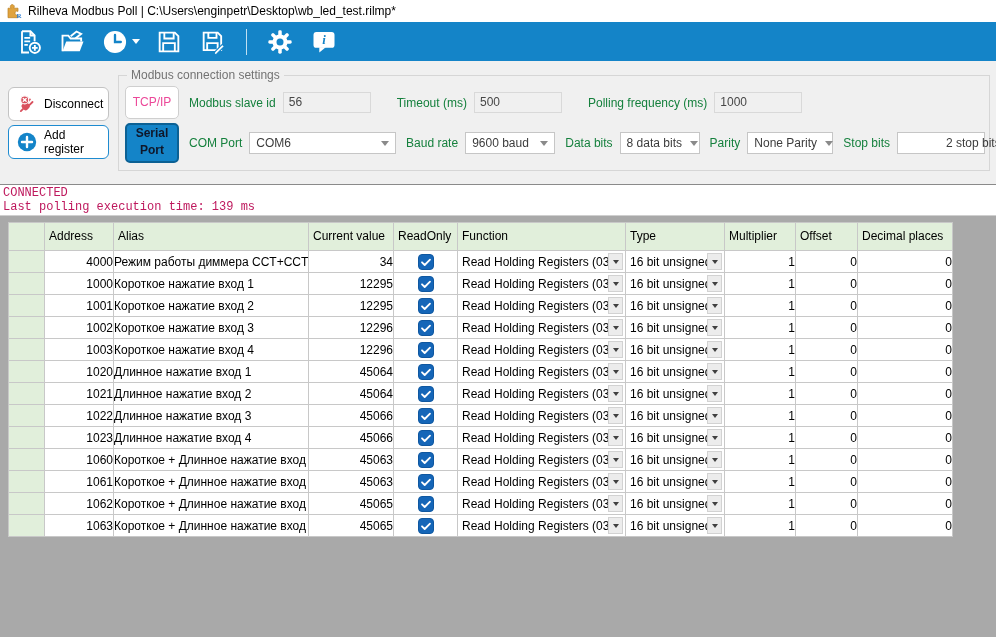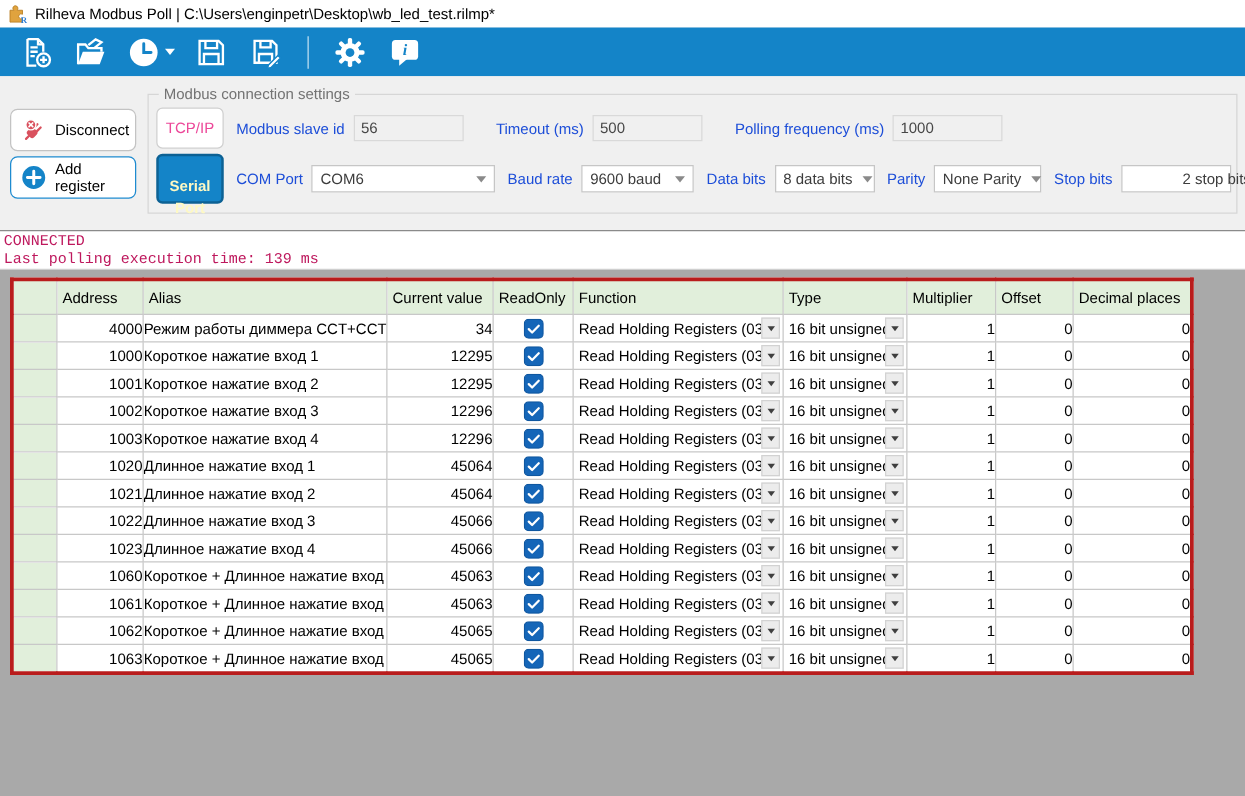--- a/index.html
+++ b/index.html
@@ -20,37 +20,37 @@
   
   .settings-panel { position: relative; height: 123px; background: #f0f0f0; }
   .side-btn { position: absolute; left: 8px; width: 101px; height: 34px; background: #ffffff; border: 1px solid #c3c3c3; border-radius: 6px; display: flex; align-items: center; gap: 6px; padding-left: 7px; cursor: pointer; font-size: 12px; }
   .side-btn.disconnect { top: 26px; }
   .side-btn.addreg { top: 64px; border-color: #1e8bd0; }
 
   .groupbox { position: absolute; left: 118px; top: 14px; width: 872px; height: 96px; border: 1px solid #d6d6d6; }
   .groupbox-title { position: absolute; top: -8px; left: 8px; background: #f0f0f0; padding: 0 4px; font-size: 12px; color: #737373; white-space: nowrap; }
   .mode-btn { position: absolute; left: 6px; cursor: pointer; border-radius: 5px; font-size: 12px; text-align: center; }
   .mode-btn.tcpip { top: 10px; width: 54px; height: 33px; background: #ffffff; border: 1px solid #cfcfcf; line-height: 31px; color: #ec4899; }
-  .mode-btn.serial { top: 47px; width: 54px; height: 40px; background: #1484c8; border: 2px solid #0c6194; color: #fef9c3; font-weight: bold; line-height: 17px; padding-top: 16px; }
+  .mode-btn.serial { top: 47px; width: 54px; height: 40px; background: #1484c8; border: 2px solid #0c6194; color: #0f172a; font-weight: bold; line-height: 17px; padding-top: 0; }
   .gb-row { position: absolute; left: 70px; right: 4px; display: flex; align-items: center; white-space: nowrap; }
   .gb-row1 { top: 16px; }
   .gb-row2 { top: 56px; }
-  .fld-label { color: #1d4ed8; margin-right: 7px; }
+  .fld-label { color: #15803d; margin-right: 7px; }
   .textbox { height: 21px; background: #f0f0f0; border: 1px solid #d9d9d9; color: #474747; padding: 2px 5px; margin-right: 26px; }
   .textbox:last-child { margin-right: 0; }
   .combo { height: 22px; background: #ffffff; border: 1px solid #c6c6c6; color: #3c3c3c; display: flex; align-items: center; justify-content: space-between; padding: 0 6px; margin-right: 10px; cursor: pointer; }
   .combo:last-child { margin-right: 0; }
   .combo .arrow { width: 0; height: 0; border-left: 4px solid transparent; border-right: 4px solid transparent; border-top: 5px solid #8a8a8a; margin-left: 8px; }
 
   
   .status-box { height: 32px; background: #ffffff; border-top: 1px solid #8a8a8a; border-bottom: 1px solid #cfcfcf; font-family: "Liberation Mono", monospace; font-size: 12px; line-height: 14px; padding: 1px 3px; color: #be185d; }
 
   
   .grid-area { height: 421px; background: #a9a9a9; padding: 6px 0 0 8px; }
-  table.registers { border-collapse: collapse; table-layout: fixed; width: 944px; background: #ffffff; border: 3px solid #b91c1c; }
+  table.registers { border-collapse: collapse; table-layout: fixed; width: 944px; background: #ffffff; border: 1px solid #b91c1c; }
   table.registers th, table.registers td { border: 1px solid #c8c8c8; font-weight: normal; font-size: 12px; overflow: hidden; white-space: nowrap; }
   table.registers thead th { background: #e1efdb; height: 28px; text-align: left; vertical-align: middle; padding: 0 4px; line-height: 13px; }
   table.registers thead th.wrap { white-space: normal; }
   table.registers td { height: 21px; padding: 0; vertical-align: middle; }
   td.rowhdr { background: #e1efdb; }
   td.num { text-align: right; padding-right: 5px; }
   td.txt { text-align: left; padding-left: 4px; }
   td.center { text-align: center; }
   .checkbox { display: inline-block; width: 16px; height: 16px; vertical-align: middle; cursor: pointer; }
   .cell-combo { display: flex; align-items: center; justify-content: space-between; height: 21px; padding-left: 4px; cursor: pointer; }

